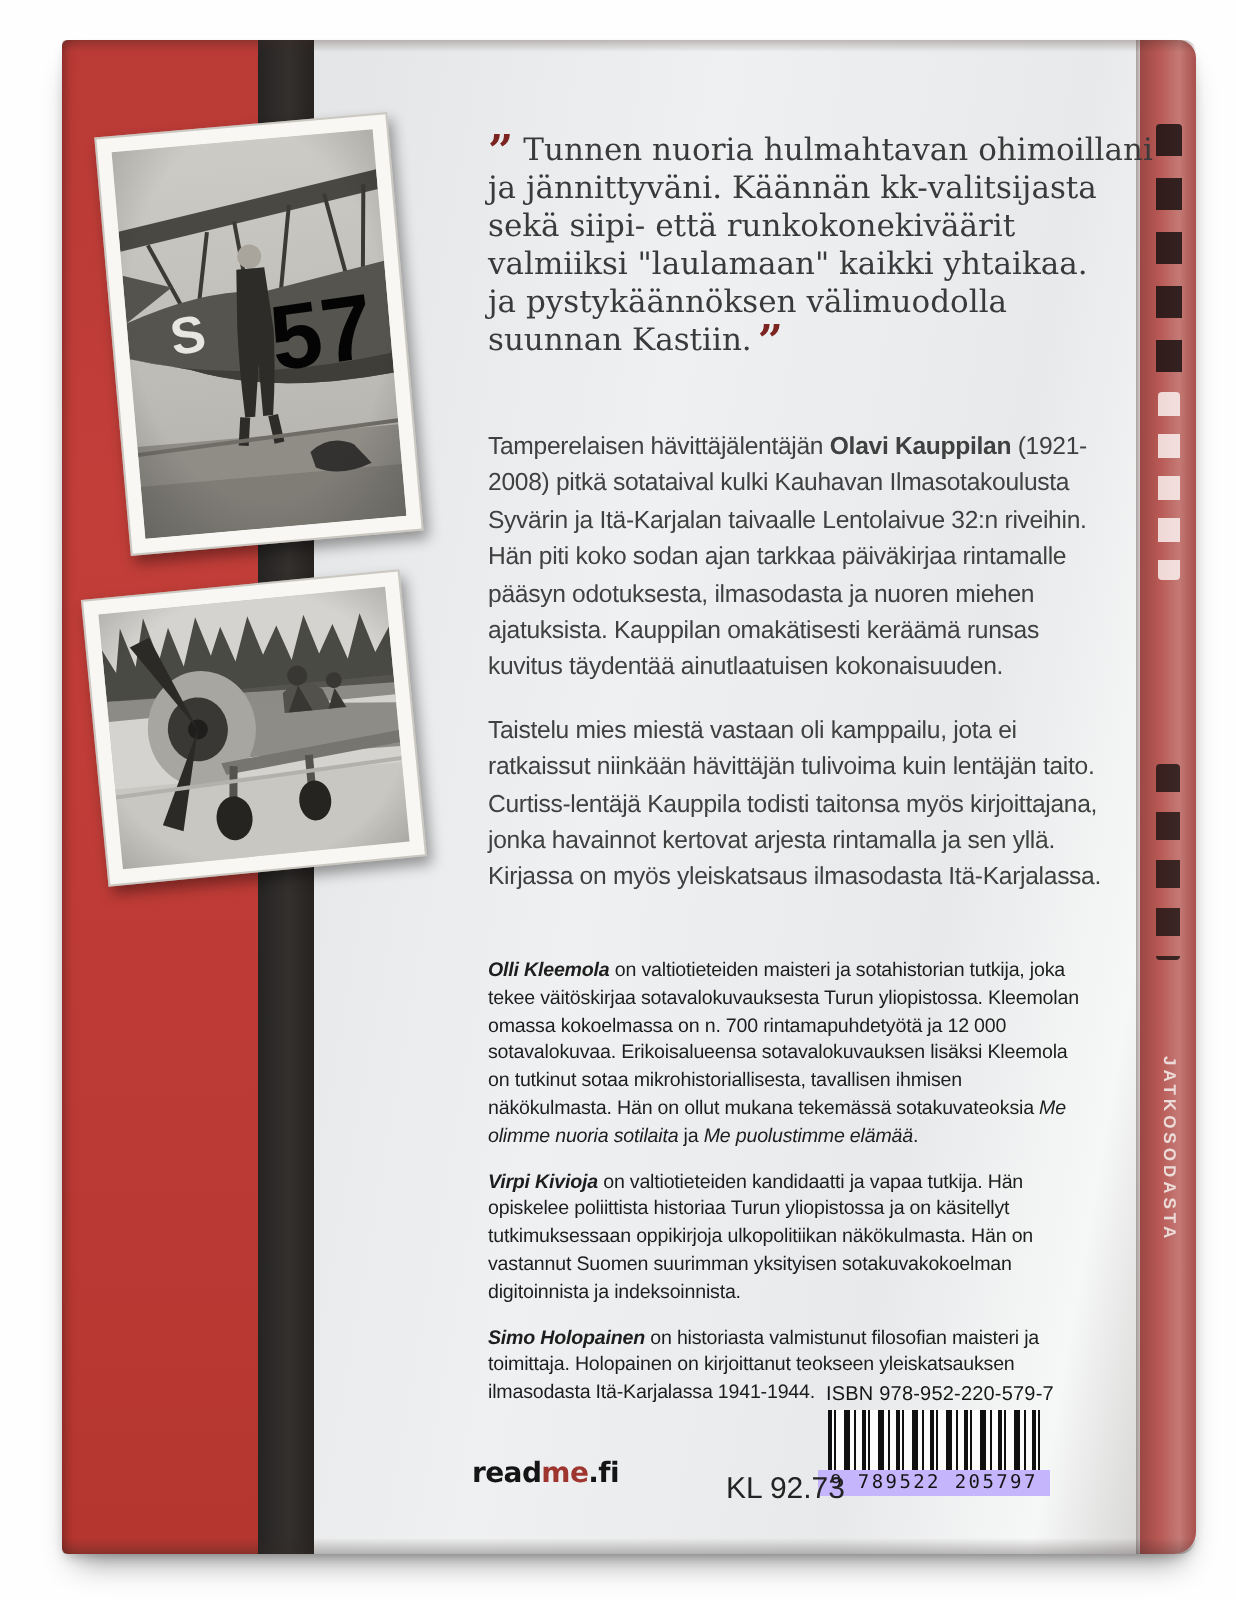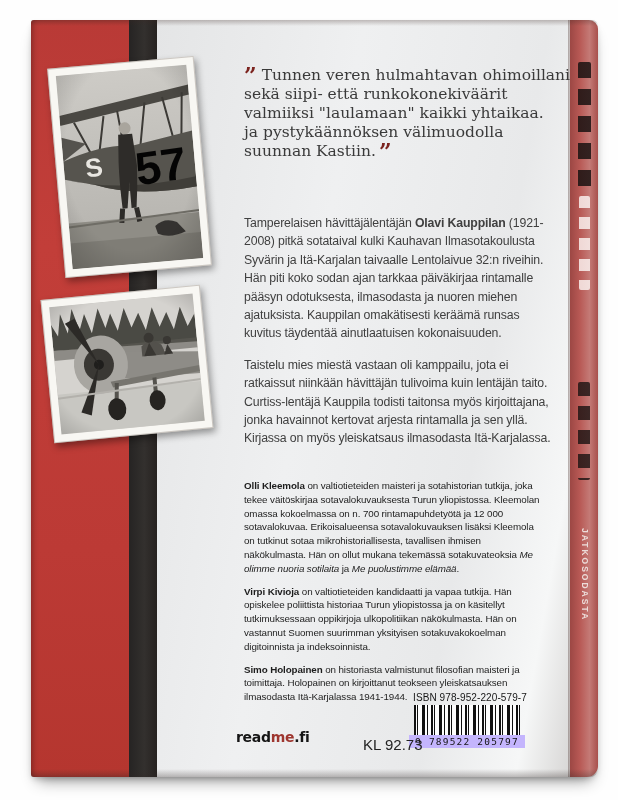--- a/index.html
+++ b/index.html
@@ -47,21 +47,21 @@
   .qline{white-space:nowrap;}
   .qmark{font-weight:bold;font-size:22px;line-height:10px;position:relative;top:3px;margin-right:5px;}
   .qmark.close{margin-right:0;margin-left:3px;}
   .body-par{left:213px;width:308px;font-size:12.3px;line-height:18.4px;letter-spacing:-0.15px;color:#404040;}
   .par-about{top:194px;}
   .par-combat{top:336px;}
   .par-overview{top:409px;}
   .bios{left:213px;top:459px;width:301px;font-size:9.8px;line-height:13.8px;
         letter-spacing:-0.1px;color:#1d1d1d;}
   .bio{margin:0 0 9px 0;}
-  .bio b{font-weight:bold;}
+  .bio b{font-weight:bold;font-style:italic;}
   .bio i{font-style:italic;}
   b.inline-name{font-weight:bold;}
   
   .isbn-label{position:absolute;left:382px;top:672px;font-size:10px;color:#161616;letter-spacing:0.1px;}
   .barcode{position:absolute;left:383px;top:685px;width:106px;height:30px;background:
         repeating-linear-gradient(90deg,#101010 0 2px,#fdfdfd 2px 3px,#101010 3px 4px,#fdfdfd 4px 8px,
         #101010 8px 11px,#fdfdfd 11px 13px,#101010 13px 14px,#fdfdfd 14px 17px);}
   .barcode-digits{position:absolute;left:378px;top:715px;width:116px;background:#c4b5fd;
         font-family:"DejaVu Sans Mono",monospace;font-size:9.5px;letter-spacing:1.2px;color:#141414;
         text-align:center;padding:1px 0;}
@@ -147,21 +147,22 @@
           <path d="M60,82 L58,102 M98,80 L98,98" stroke="#55534e" stroke-width="4"></path>
           <ellipse cx="58" cy="108" rx="9" ry="11" fill="#262421"></ellipse>
           <ellipse cx="99" cy="103" rx="8" ry="10" fill="#262421"></ellipse>
           <path d="M0,92 L144,86" stroke="#b3b1ac" stroke-width="2"></path>
           <rect x="0" y="0" width="144" height="128" fill="url(#vig2)"></rect>
         </svg>
       </div>
     </div>
 
     <div class="textcol quote-block" style="position:absolute;">
-      <div class="qline"><span class="qmark" style="color:#7c241f">”</span><span>Tunnen veren hulmahtavan ohimoillani</span></div>
+      <div class="qline"><span class="qmark" style="color:#7c241f">”</span><span>Tunnen nuoria hulmahtavan ohimoillani</span></div>
+      <div class="qline">ja jännittyväni. Käännän kk-valitsijasta</div>
       <div class="qline">sekä siipi- että runkokonekiväärit</div>
       <div class="qline">valmiiksi "laulamaan" kaikki yhtaikaa.</div>
       <div class="qline">ja pystykäännöksen välimuodolla</div>
       <div class="qline"><span>suunnan Kastiin.</span><span class="qmark close" style="color:#7c241f">”</span></div>
     </div>
 
     <div class="textcol body-par par-about" style="position:absolute;"><span>Tamperelaisen hävittäjälentäjän </span><b class="inline-name">Olavi Kauppilan</b><span> (1921-2008) pitkä sotataival kulki Kauhavan Ilmasotakoulusta Syvärin ja Itä-Karjalan taivaalle Lentolaivue 32:n riveihin. Hän piti koko sodan ajan tarkkaa päiväkirjaa rintamalle pääsyn odotuksesta, ilmasodasta ja nuoren miehen ajatuksista. Kauppilan omakätisesti keräämä runsas kuvitus täydentää ainutlaatuisen kokonaisuuden.</span></div>
 
     <div class="textcol body-par par-combat" style="position:absolute;">Taistelu mies miestä vastaan oli kamppailu, jota ei ratkaissut niinkään hävittäjän tulivoima kuin lentäjän taito. Curtiss-lentäjä Kauppila todisti taitonsa myös kirjoittajana, jonka havainnot kertovat arjesta rintamalla ja sen yllä.</div>
 

